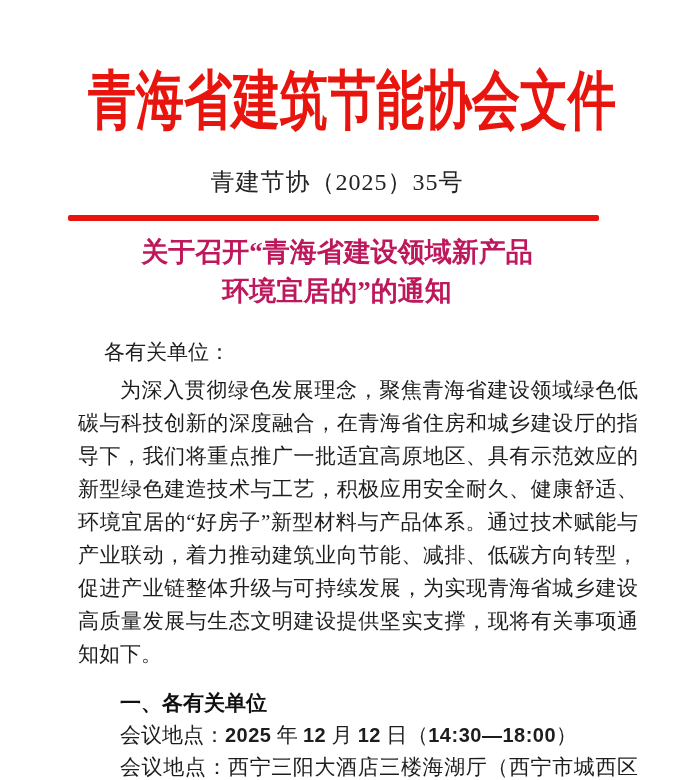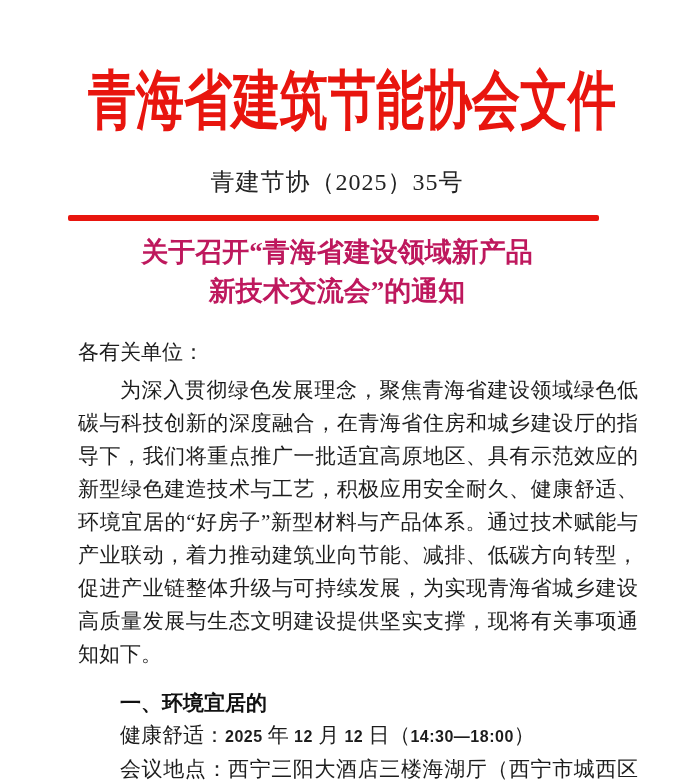--- a/index.html
+++ b/index.html
@@ -51,20 +51,21 @@
     font-family:"Liberation Serif", serif;
   }
   
   .content {
     margin:0 36px 0 78px;   
     font-size:21px;
   }
   .salutation {
     margin-top:26px;
     line-height:30px;
+    margin-left:26px;
   }
   .body-para {
     margin:7px 0 16px 0;
     line-height:33px;
     text-align:justify;
     text-indent:2em;
   }
   .section-heading {
     margin:0;
     line-height:32px;
@@ -76,52 +77,52 @@
   }
   .meeting-line {
     margin:0;
     line-height:32px;
     text-align:justify;
     text-indent:2em;
   }
   .num {
     font-family:"Liberation Sans", sans-serif;
     font-weight:bold;
-    font-size:16px;
+    font-size:20px;
     letter-spacing:0.5px;
   }
 </style>
 </head>
 <body>
 
 <div class="page">
 
   <div class="header-title">
     <span class="condense">青海省建筑节能协会文件</span>
   </div>
 
   <div class="doc-number">青建节协（2025）35号</div>
 
   <div class="red-line"></div>
 
   <div class="notice-title">
     <div>关于召开“青海省建设领域新产品</div>
-    <div>新技术交流会”的通知</div>
+    <div>环境宜居的”的通知</div>
   </div>
 
   <div class="content">
 
     <div class="salutation">各有关单位：</div>
 
     <p class="body-para">为深入贯彻绿色发展理念，聚焦青海省建设领域绿色低碳与科技创新的深度融合，在青海省住房和城乡建设厅的指导下，我们将重点推广一批适宜高原地区、具有示范效应的新型绿色建造技术与工艺，积极应用安全耐久、健康舒适、环境宜居的“好房子”新型材料与产品体系。通过技术赋能与产业联动，着力推动建筑业向节能、减排、低碳方向转型，促进产业链整体升级与可持续发展，为实现青海省城乡建设高质量发展与生态文明建设提供坚实支撑，现将有关事项通知如下。</p>
 
-    <p class="section-heading">一、环境宜居的</p>
+    <p class="section-heading">一、各有关单位</p>
 
     <p class="meeting-line">
-      <span>健康舒适：</span><span class="num">2025</span><span> 年 </span><span class="num">12</span><span> 月 </span><span class="num">12</span><span> 日（</span><span class="num">14:30—18:00</span><span>）</span>
+      <span>会议地点：</span><span class="num">2025</span><span> 年 </span><span class="num">12</span><span> 月 </span><span class="num">12</span><span> 日（</span><span class="num">14:30—18:00</span><span>）</span>
     </p>
 
     <p class="meeting-line">
       <span>会议地点：西宁三阳大酒店三楼海湖厅（西宁市城西区海湖新区五四西路 </span><span class="num">65</span><span> 号）</span>
     </p>
 
   </div>
 </div>
 
 </body></html>

